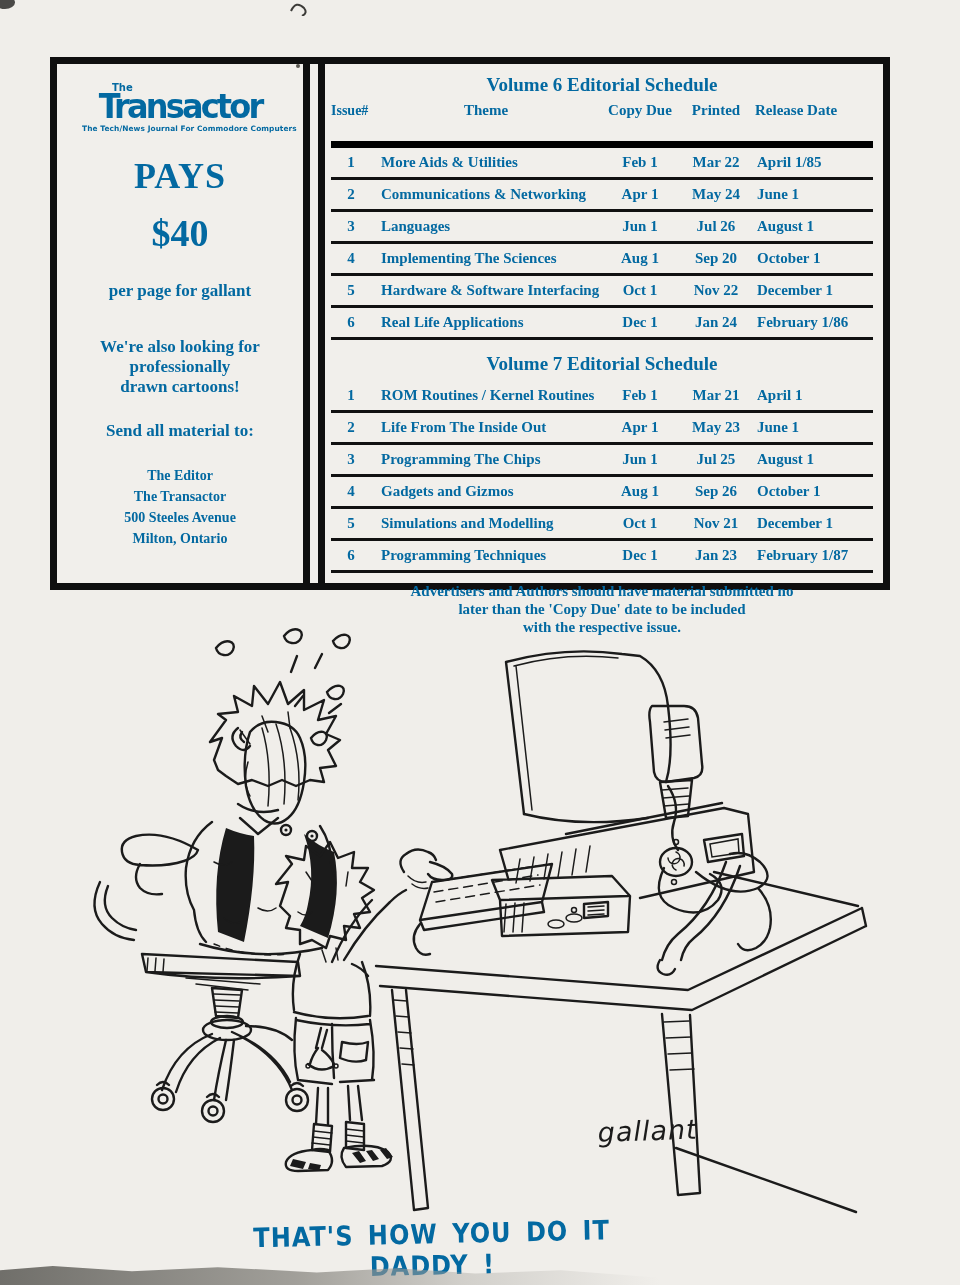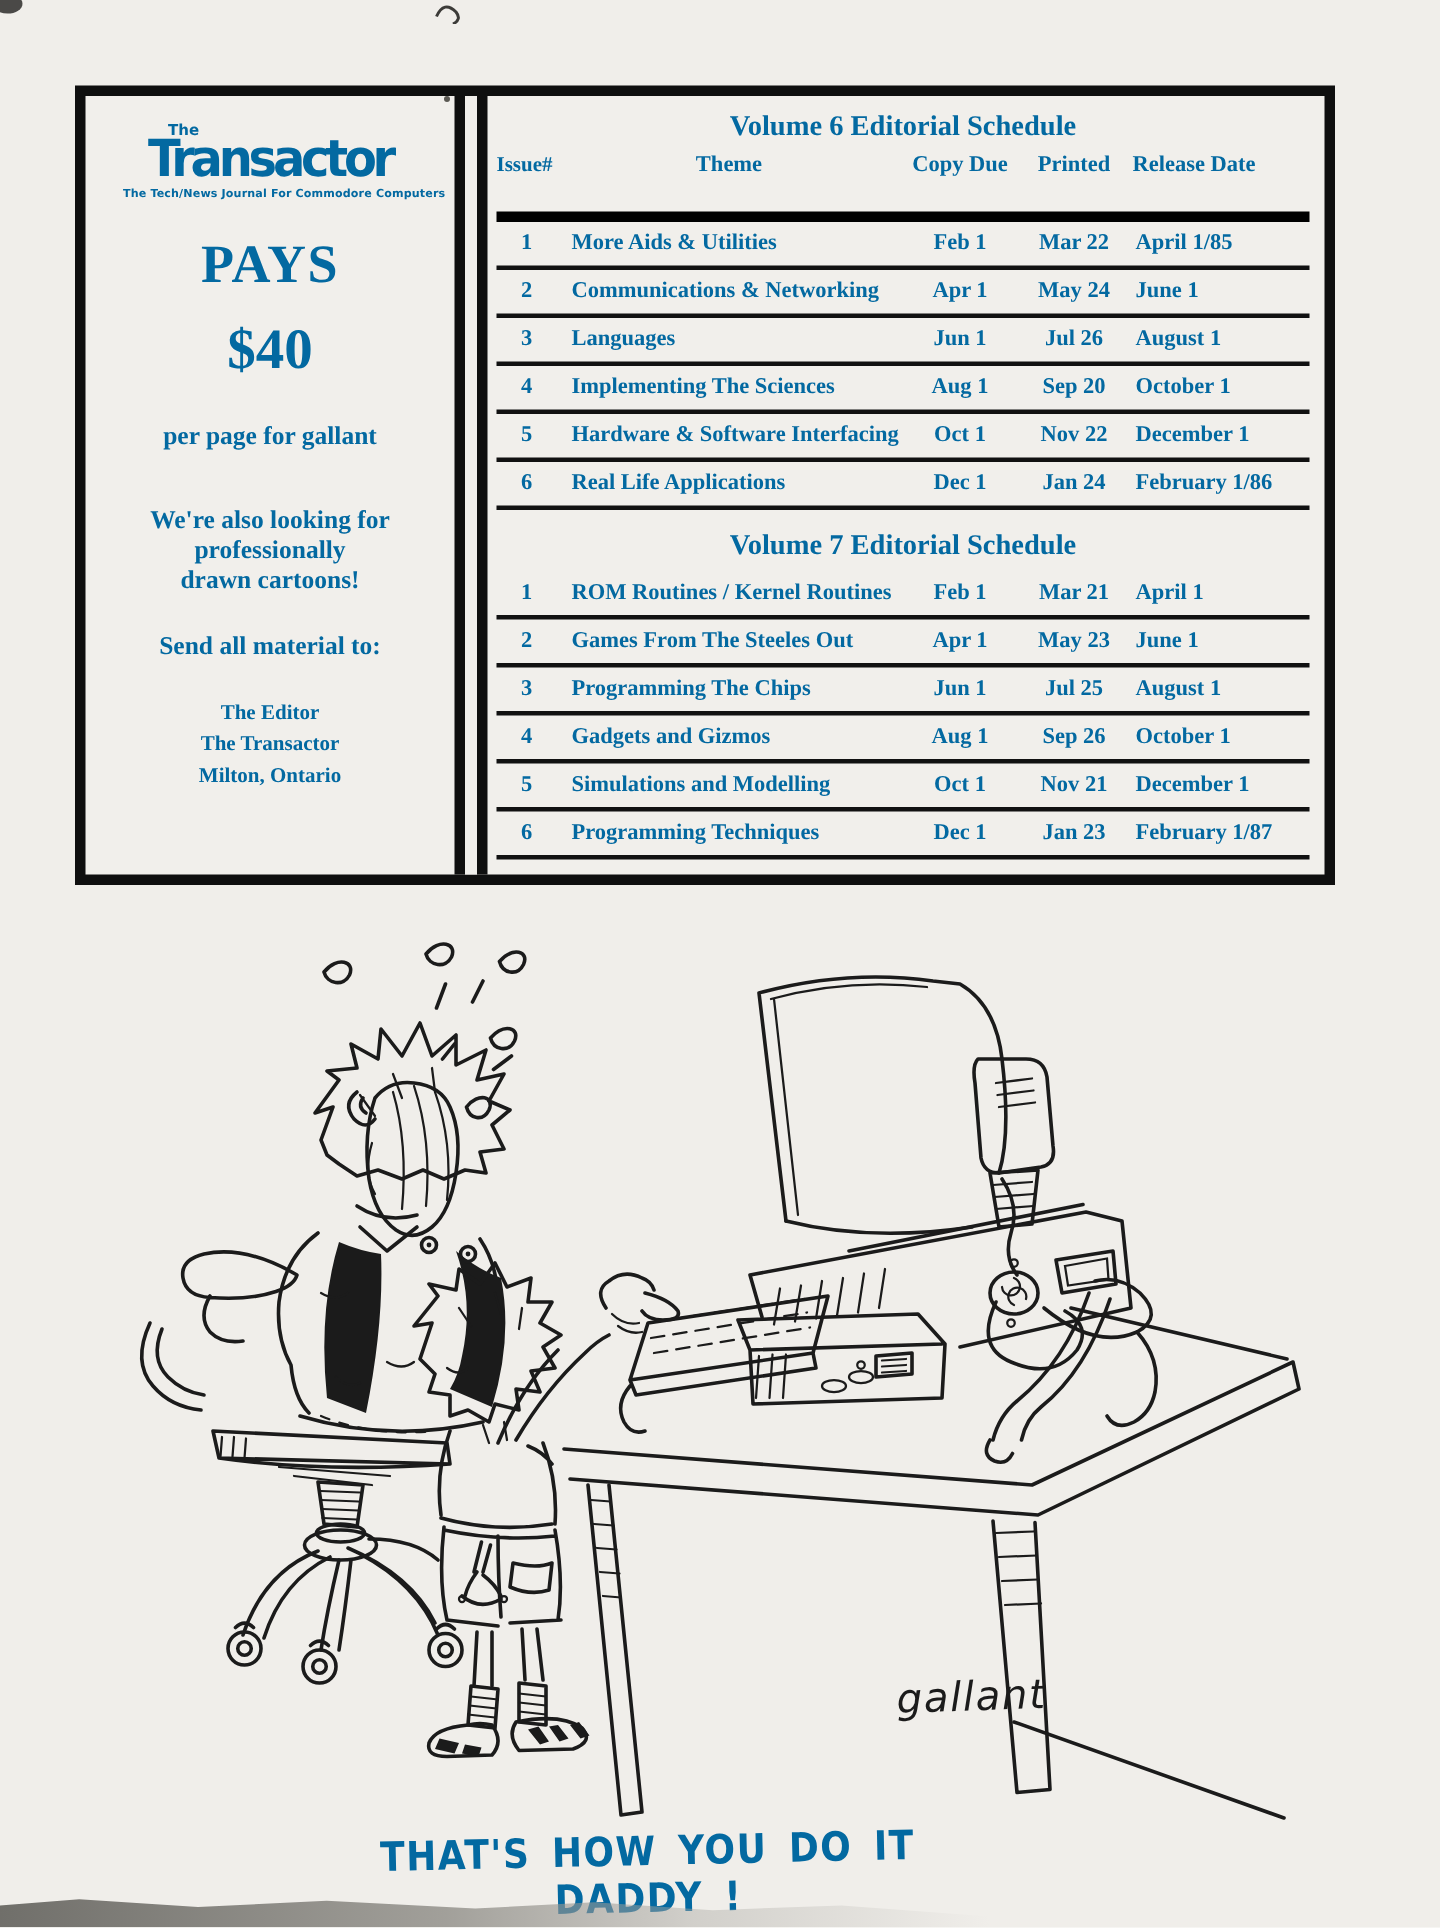--- a/index.html
+++ b/index.html
@@ -78,20 +78,21 @@
       <div class="ratecap">per page for gallant</div>
       <div class="looking">
         <div>We're also looking for</div>
         <div>professionally</div>
         <div>drawn cartoons!</div>
       </div>
       <div class="send">Send all material to:</div>
       <div class="address">
         <div>The Editor</div>
         <div>The Transactor</div>
+        <div>500 Steeles Avenue</div>
         <div>Milton, Ontario</div>
       </div>
     </div>
     <div class="dgap"></div>
     <div class="dbar"></div>
     <div class="rpanel">
 
       <section>
         <h2 class="sched-title">Volume 6 Editorial Schedule</h2>
         <div class="shead">
@@ -152,21 +153,21 @@
         <div>
             <div class="srow">
               <div class="c-issue">1</div>
               <div class="c-theme">ROM Routines / Kernel Routines</div>
               <div class="c-copy">Feb 1</div>
               <div class="c-printed">Mar 21</div>
               <div class="c-release">April 1</div>
             </div>
             <div class="srow">
               <div class="c-issue">2</div>
-              <div class="c-theme">Games From The Steeles Out</div>
+              <div class="c-theme">Life From The Inside Out</div>
               <div class="c-copy">Apr 1</div>
               <div class="c-printed">May 23</div>
               <div class="c-release">June 1</div>
             </div>
             <div class="srow">
               <div class="c-issue">3</div>
               <div class="c-theme">Programming The Chips</div>
               <div class="c-copy">Jun 1</div>
               <div class="c-printed">Jul 25</div>
               <div class="c-release">August 1</div>
@@ -188,20 +189,25 @@
             <div class="srow">
               <div class="c-issue">6</div>
               <div class="c-theme">Programming Techniques</div>
               <div class="c-copy">Dec 1</div>
               <div class="c-printed">Jan 23</div>
               <div class="c-release">February 1/87</div>
             </div>
           </div>
       </section>
 
+      <div class="note">
+        <div>Advertisers and Authors should have material submitted no</div>
+        <div>later than the 'Copy Due' date to be included</div>
+        <div>with the respective issue.</div>
+      </div>
     </div>
   </div>
 
   <svg class="cartoon" viewBox="0 0 960 620">
 
     <g class="ln">
       <path d="M216,38 c9,-11 21,-7 17,2 c-4,8 -15,6 -17,-2"></path>
       <path d="M284,26 c9,-11 21,-7 17,2 c-4,8 -15,6 -17,-2"></path>
       <path d="M333,31 c9,-10 20,-7 16,2 c-4,8 -14,6 -16,-2"></path>
       <path d="M327,82 c9,-10 20,-7 16,2 c-4,8 -14,6 -16,-2"></path>

